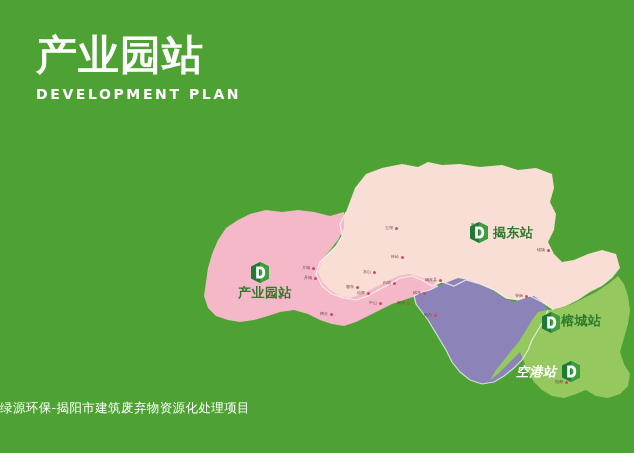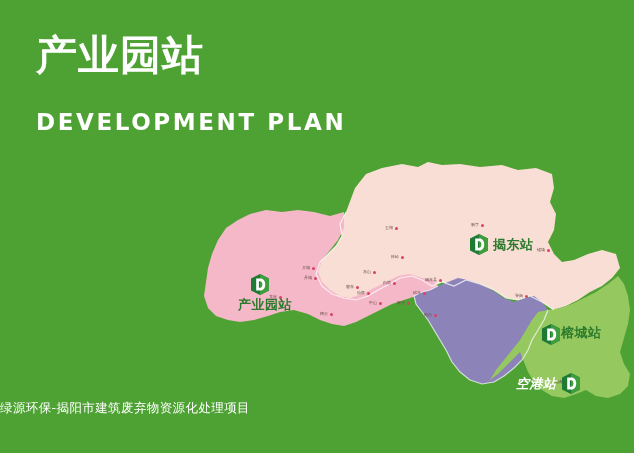--- a/index.html
+++ b/index.html
@@ -30,23 +30,23 @@
   }
   .title-line {
     color: #ffffff;
     font-size: 41px;
     line-height: 46px;
     font-weight: bold;
     letter-spacing: 1px;
     white-space: nowrap;
   }
   #subtitle {
-    margin-top: 31px;
+    margin-top: 8px;
     color: #ffffff;
-    font-size: 23px;
+    font-size: 14px;
     font-weight: bold;
     letter-spacing: 2.6px;
     white-space: nowrap;
   }
 
   
   #map-wrap {
     position: absolute;
     left: 150px;
     top: 150px;
@@ -59,21 +59,20 @@
     height: 255px;
   }
 
   
   .station {
     position: absolute;
     display: flex;
     align-items: center;
     gap: 5px;
     white-space: nowrap;
-    margin-top: 12px;
   }
   .station .logo {
     flex: 0 0 auto;
     width: 18px;
     height: 21px;
     display: block;
   }
   .station .st-label {
     font-size: 13px;
     font-weight: bold;

